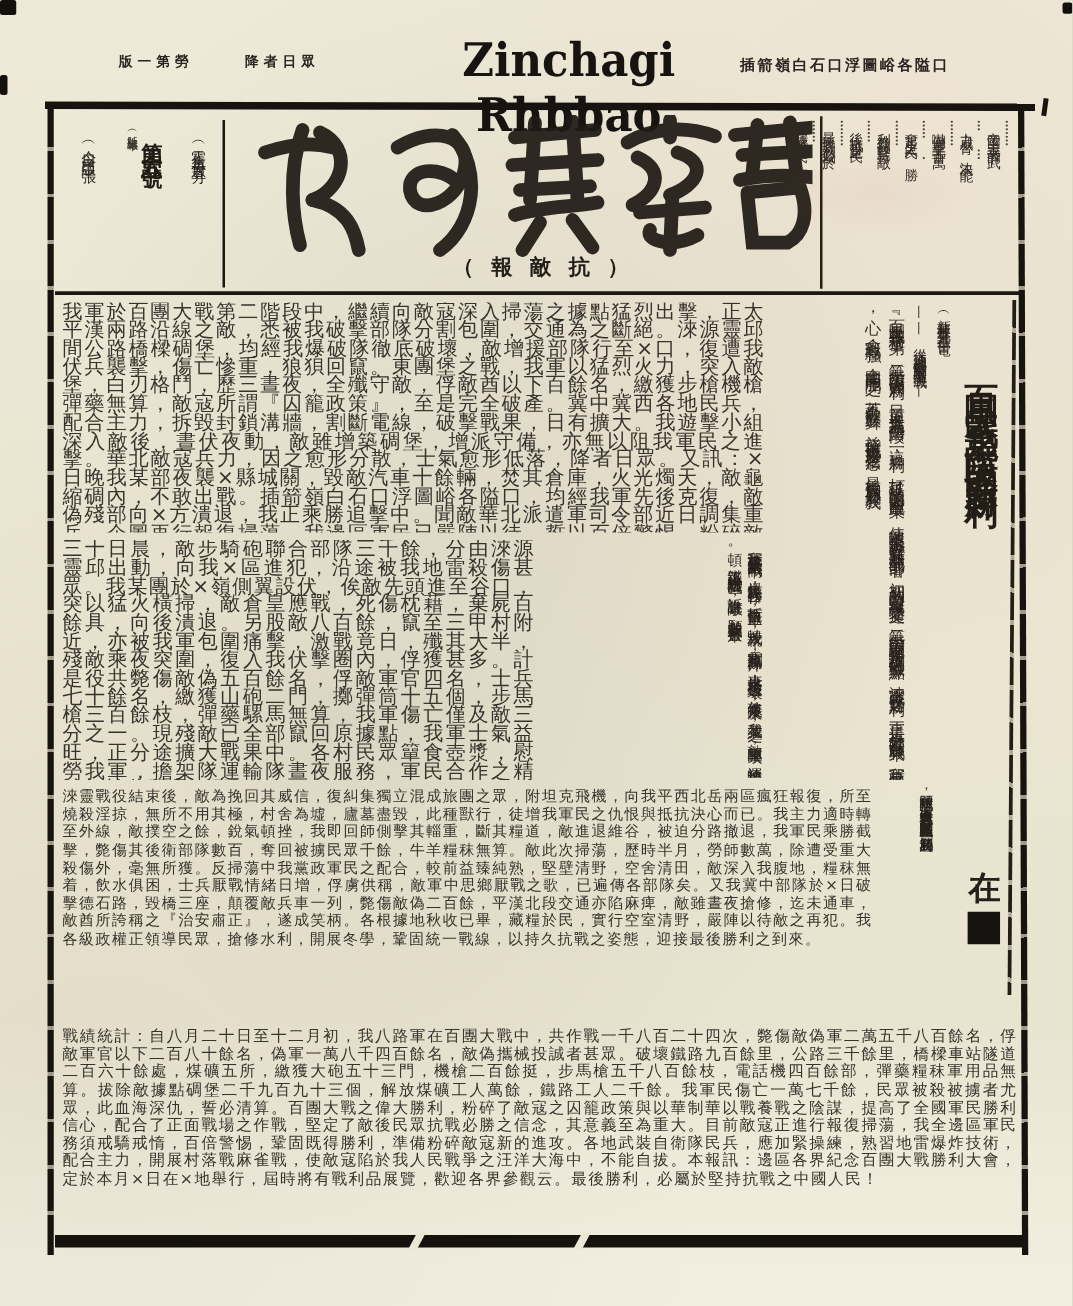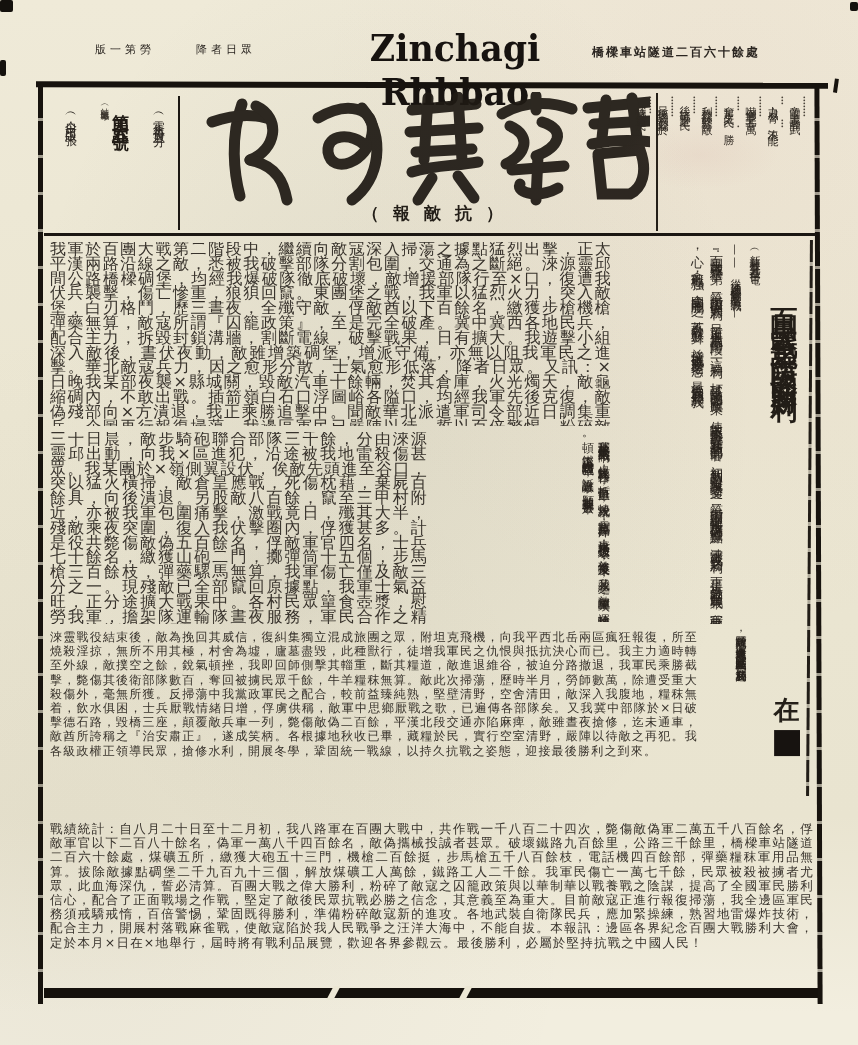--- a/index.html
+++ b/index.html
@@ -7,21 +7,21 @@
     position:relative;width:858px;height:1045px;margin:0 auto;overflow:hidden;
     background:
       radial-gradient(ellipse at 45% 40%, rgba(110,108,98,.10), transparent 55%),
       radial-gradient(ellipse at 85% 12%, rgba(205,140,140,.07), transparent 40%),
       radial-gradient(ellipse at 10% 85%, rgba(120,112,92,.06), transparent 45%),
       linear-gradient(180deg,#efead8 0%,#ebe6d2 40%,#e9e4d0 78%,#f2eedf 97%);
     font-family:"DejaVu Sans",sans-serif;color:#2b2722;
   }
   .speck{position:absolute;background:#14110d;border-radius:2px;}
   
-  .hdr-small{position:absolute;top:42px;font-size:11px;font-weight:normal;letter-spacing:4px;color:#2a2520;filter:blur(.4px);}
+  .hdr-small{position:absolute;top:42px;font-size:11px;font-weight:bold;letter-spacing:4px;color:#2a2520;filter:blur(.4px);}
   .hdr-title{
     position:absolute;top:26px;left:310px;width:290px;text-align:center;
     font-family:"DejaVu Serif",serif;font-weight:bold;font-size:37px;color:#171310;
     transform:scaleX(.94);letter-spacing:0px;filter:blur(.35px);
   }
   .hdr-date{position:absolute;top:44px;left:592px;width:210px;font-size:12px;font-weight:bold;letter-spacing:2px;color:#2a2520;filter:blur(.45px);}
   
   .frame{position:absolute;background:#17130e;}
   .frame.broken{background:repeating-linear-gradient(to bottom,#17130e 0 34px,rgba(23,19,14,.35) 34px 37px);}
   .corner-hook{position:absolute;width:10px;height:14px;border-right:4px solid #17130e;transform:rotate(8deg);}
@@ -77,21 +77,21 @@
 
 <div class="paper">
 
   <div class="speck" style="left:0;top:0;width:13px;height:12px;"></div>
   <div class="speck" style="left:0;top:60px;width:6px;height:16px;"></div>
   <div class="speck" style="left:850px;top:2px;width:8px;height:9px;"></div>
 
   <div class="hdr-small" style="left:95px;">版一第勞</div>
   <div class="hdr-small" style="left:196px;">降者日眾</div>
   <div class="hdr-title">Zinchagi Rhbbao</div>
-  <div class="hdr-date">橋樑車站隧道二百六十餘處</div>
+  <div class="hdr-date">插箭嶺白石口浮圖峪各隘口</div>
 
   <div class="frame" style="left:36px;top:82px;width:792px;height:6px;transform:rotate(.12deg);"></div>
   <div class="frame broken" style="left:38px;top:84px;width:5px;height:920px;"></div>
   <div class="frame broken" style="left:816px;top:84px;width:5px;height:920px;transform:rotate(-.2deg);"></div>
   <div class="corner-hook" style="left:824px;top:78px;"></div>
 
   <div class="mast-note vtext" style="left:62px;top:108px;height:118px;">（今日出版一張）</div>
   <div class="mast-note-sm vtext" style="left:98px;top:100px;height:76px;">（社版出報本）</div>
   <div class="mast-issue vtext" style="left:110px;top:100px;height:110px;">第四六五號</div>
   <div class="mast-note vtext" style="left:150px;top:108px;height:118px;">（零售每份五分）</div>

